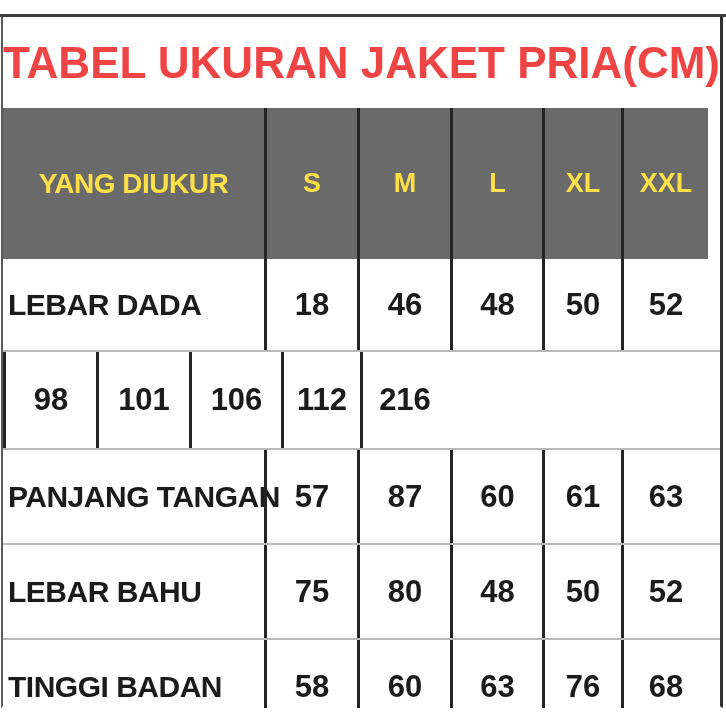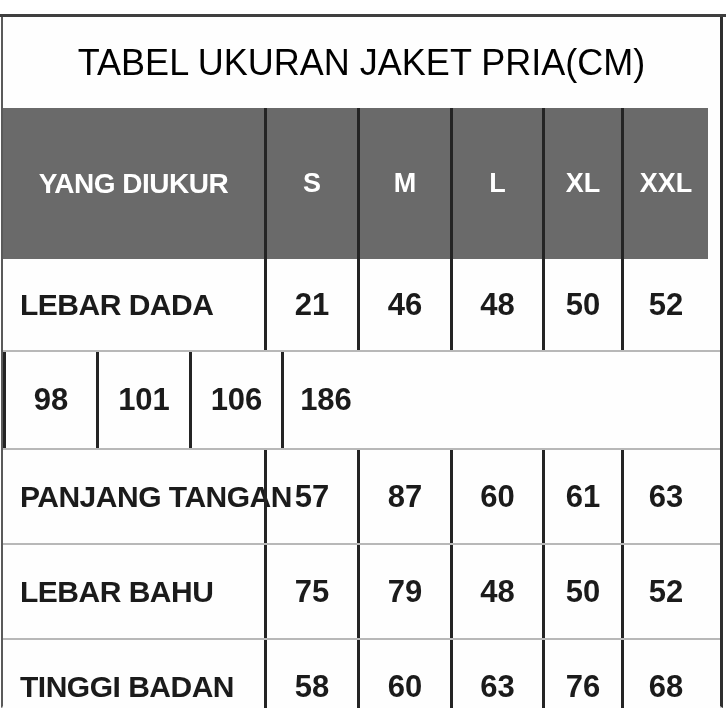--- a/index.html
+++ b/index.html
@@ -8,28 +8,28 @@
 
   .topline { position:absolute; left:0; top:14px; width:726px; height:3px; background:#3f3f3f; }
 
   .sheet { position:absolute; left:1px; top:17px; width:722px; height:691px;
            background:#fefefe;
            border-left:2px solid #5a5a5a;
            border-right:3px solid #2f2f2f;
            border-bottom:2px solid #cdcdcd; }
 
   .title-band { height:91px; display:flex; align-items:center; justify-content:center; }
-  .title-band h1 { font-size:36px; font-weight:400; color:#000000; letter-spacing:0px; white-space:nowrap; }
+  .title-band h1 { font-size:44px; font-weight:700; color:#ef4444; letter-spacing:0px; white-space:nowrap; }
 
   .row { display:flex; width:100%; }
   .header-row { height:151px; }
-  .header-row .cell { background:#6a6a6a; color:#ffffff; }
+  .header-row .cell { background:#6a6a6a; color:#fde047; }
 
   .cell { display:flex; align-items:center; }
-  .label-cell { width:261px; padding-left:17px; justify-content:flex-start;
+  .label-cell { width:261px; padding-left:5px; justify-content:flex-start;
                 font-weight:700; font-size:30px; color:#1b1b1b; letter-spacing:-0.5px; white-space:nowrap; }
   .header-row .label-cell { justify-content:center; padding-left:0; font-size:28px; }
   .value-cell { justify-content:center; font-weight:700; font-size:31px; color:#1b1b1b;
                 border-left:3px solid #242424; }
   .c1 { width:93px; } .c2 { width:93px; } .c3 { width:92px; } .c4 { width:79px; } .c5 { width:87px; }
   .header-row .value-cell { font-size:27px; }
 
   .data-row { height:95px; background:#fefefe; }
   .data-row.r1 { height:91px; }
   .data-row.r2 { height:98px; }
@@ -53,47 +53,48 @@
     <div class="cell label-cell">YANG DIUKUR</div>
     <div class="cell value-cell c1">S</div>
     <div class="cell value-cell c2">M</div>
     <div class="cell value-cell c3">L</div>
     <div class="cell value-cell c4">XL</div>
     <div class="cell value-cell c5">XXL</div>
   </div>
 
   <div class="row data-row r1">
     <div class="cell label-cell">LEBAR DADA</div>
-    <div class="cell value-cell c1">21</div>
+    <div class="cell value-cell c1">18</div>
     <div class="cell value-cell c2">46</div>
     <div class="cell value-cell c3">48</div>
     <div class="cell value-cell c4">50</div>
     <div class="cell value-cell c5">52</div>
   </div>
 
   <div class="row data-row r2">
     <div class="cell value-cell c1">98</div>
     <div class="cell value-cell c2">101</div>
     <div class="cell value-cell c3">106</div>
-    <div class="cell value-cell c5">186</div>
+    <div class="cell value-cell c4">112</div>
+    <div class="cell value-cell c5">216</div>
   </div>
 
   <div class="row data-row r3">
     <div class="cell label-cell">PANJANG TANGAN</div>
     <div class="cell value-cell c1">57</div>
     <div class="cell value-cell c2">87</div>
     <div class="cell value-cell c3">60</div>
     <div class="cell value-cell c4">61</div>
     <div class="cell value-cell c5">63</div>
   </div>
 
   <div class="row data-row r4">
     <div class="cell label-cell">LEBAR BAHU</div>
     <div class="cell value-cell c1">75</div>
-    <div class="cell value-cell c2">79</div>
+    <div class="cell value-cell c2">80</div>
     <div class="cell value-cell c3">48</div>
     <div class="cell value-cell c4">50</div>
     <div class="cell value-cell c5">52</div>
   </div>
 
   <div class="row data-row r5">
     <div class="cell label-cell">TINGGI BADAN</div>
     <div class="cell value-cell c1">58</div>
     <div class="cell value-cell c2">60</div>
     <div class="cell value-cell c3">63</div>

